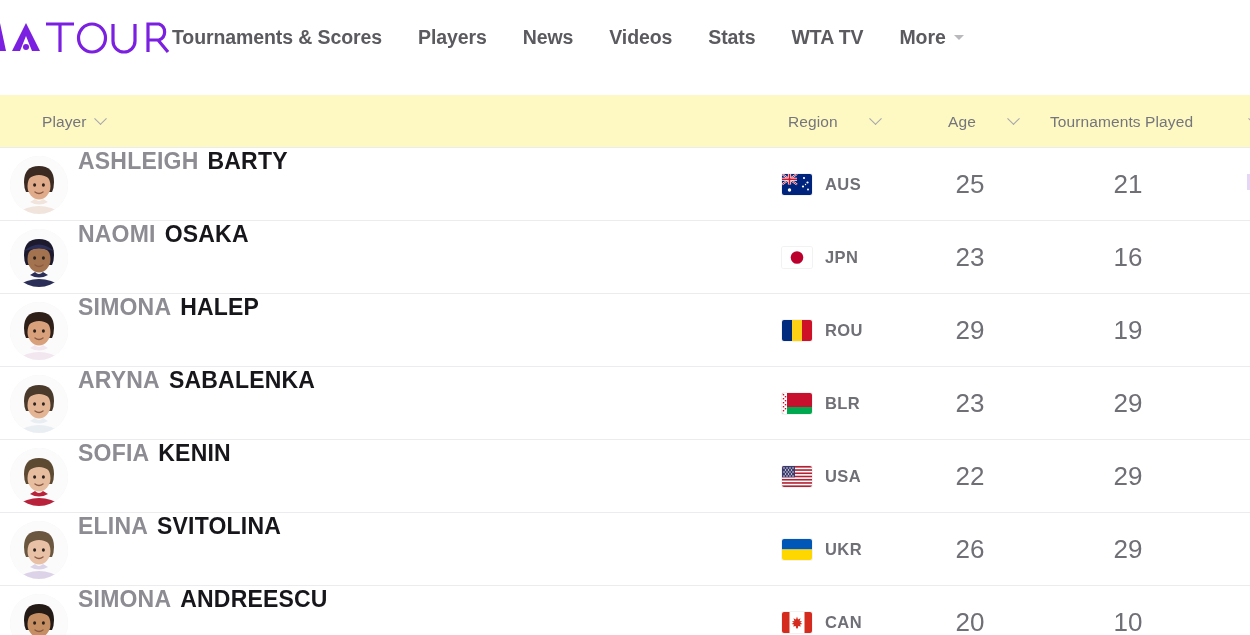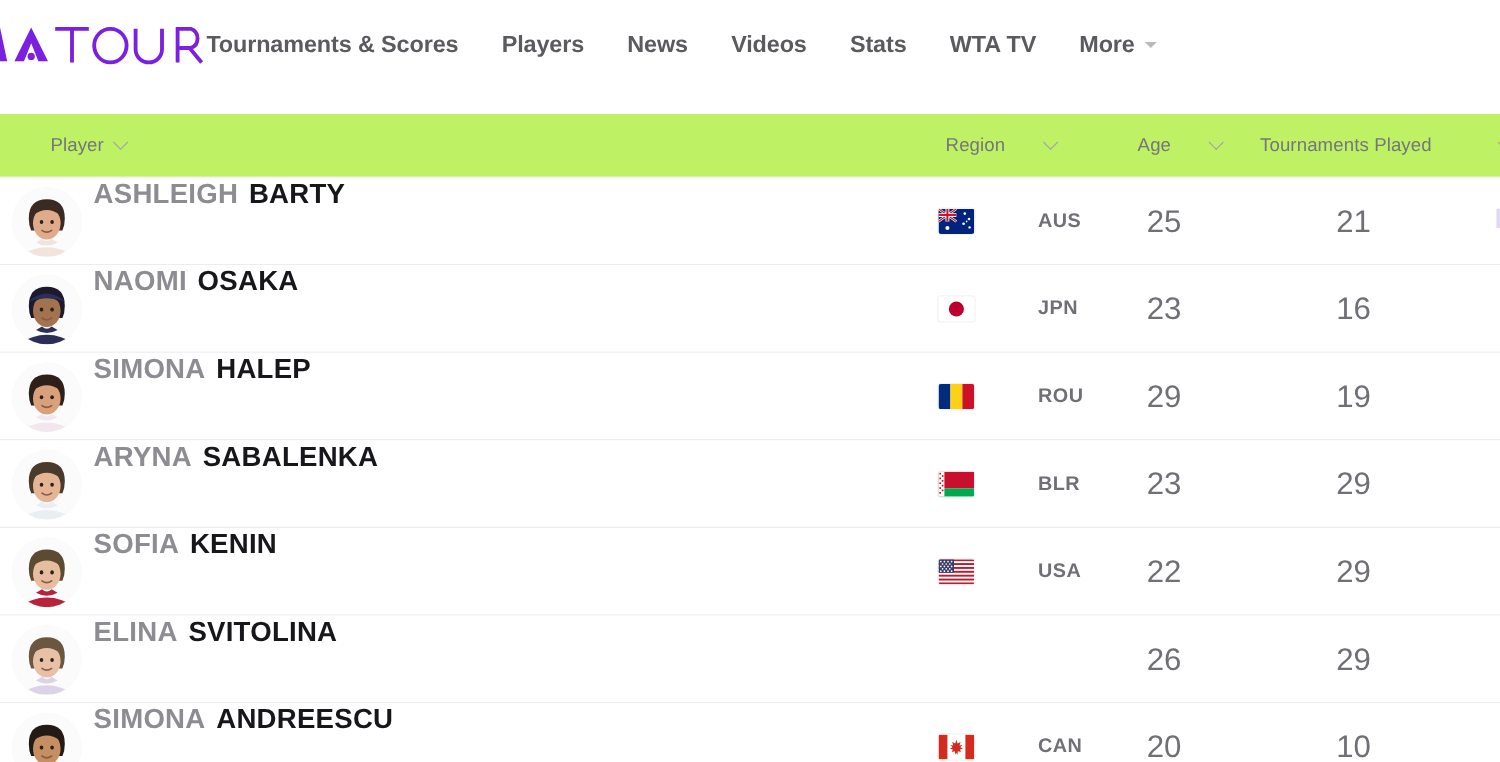--- a/index.html
+++ b/index.html
@@ -75,21 +75,21 @@
     width: 0; height: 0;
     border-left: 5px solid transparent;
     border-right: 5px solid transparent;
     border-top: 5px solid #b8b8bd;
   }
 
   
   .table-head {
     position: relative;
     height: 53px;
-    background: #bef264;
+    background: #fef9c3;
     border-bottom: 1px solid #ececef;
   }
   .th {
     position: absolute;
     top: 0;
     height: 53px;
     display: flex;
     align-items: center;
     font-size: 15.5px;
     color: #75757c;
@@ -148,21 +148,20 @@
   .fname { color: #8c8c92; margin-right: 9px; }
   .lname { color: #17171b; }
 
   .cell-region {
     position: absolute;
     left: 782px;
     top: 0;
     height: 73px;
     display: flex;
     align-items: center;
-    gap: 40px;
   }
   .flag {
     width: 30px;
     height: 21px;
     border-radius: 2px;
     overflow: hidden;
     box-shadow: 0 0 0 1px rgba(0,0,0,0.05);
     flex: 0 0 auto;
   }
   .flag svg { display: block; width: 30px; height: 21px; }
@@ -492,20 +491,29 @@
     <ellipse cx="33.4" cy="29" rx="1.5" ry="1.7" fill="#2a211c"></ellipse>
     <path d="M25 36 q4 3 8 0" stroke="#8b5b46" stroke-width="1.4" fill="none" stroke-linecap="round"></path>
     <path d="M25 43 q4 4 8 0 l5 3 q-9 5 -18 0 Z" fill="#ddd3e8"></path>
 
   </svg>
       </div>
     <div class="player-name">
       <span class="fname">ELINA</span>
       <span class="lname">SVITOLINA</span>
     </div>
+    <div class="cell-region">
+      <span class="flag">
+          <svg viewBox="0 0 30 21">
+            <rect width="30" height="10.5" fill="#0057b7"></rect>
+     <rect y="10.5" width="30" height="10.5" fill="#ffd700"></rect>
+          </svg>
+        </span>
+      <span class="region-code">UKR</span>
+    </div>
     <div class="cell-num cell-age">26</div>
     <div class="cell-num cell-tp">29</div>
 
   </div>
     <div class="row">
     <div class="avatar">
         <svg viewBox="0 0 58 58">
     <rect width="58" height="58" fill="#fbfbfc"></rect>
     <path d="M5 58 q24 -16 48 0 Z" fill="#1f5f7a"></path>
     <path d="M14 26 q0 -16 15 -16 q15 0 15 16 q0 6 -2 10 l-26 0 q-2 -4 -2 -10 Z" fill="#241a16"></path>

